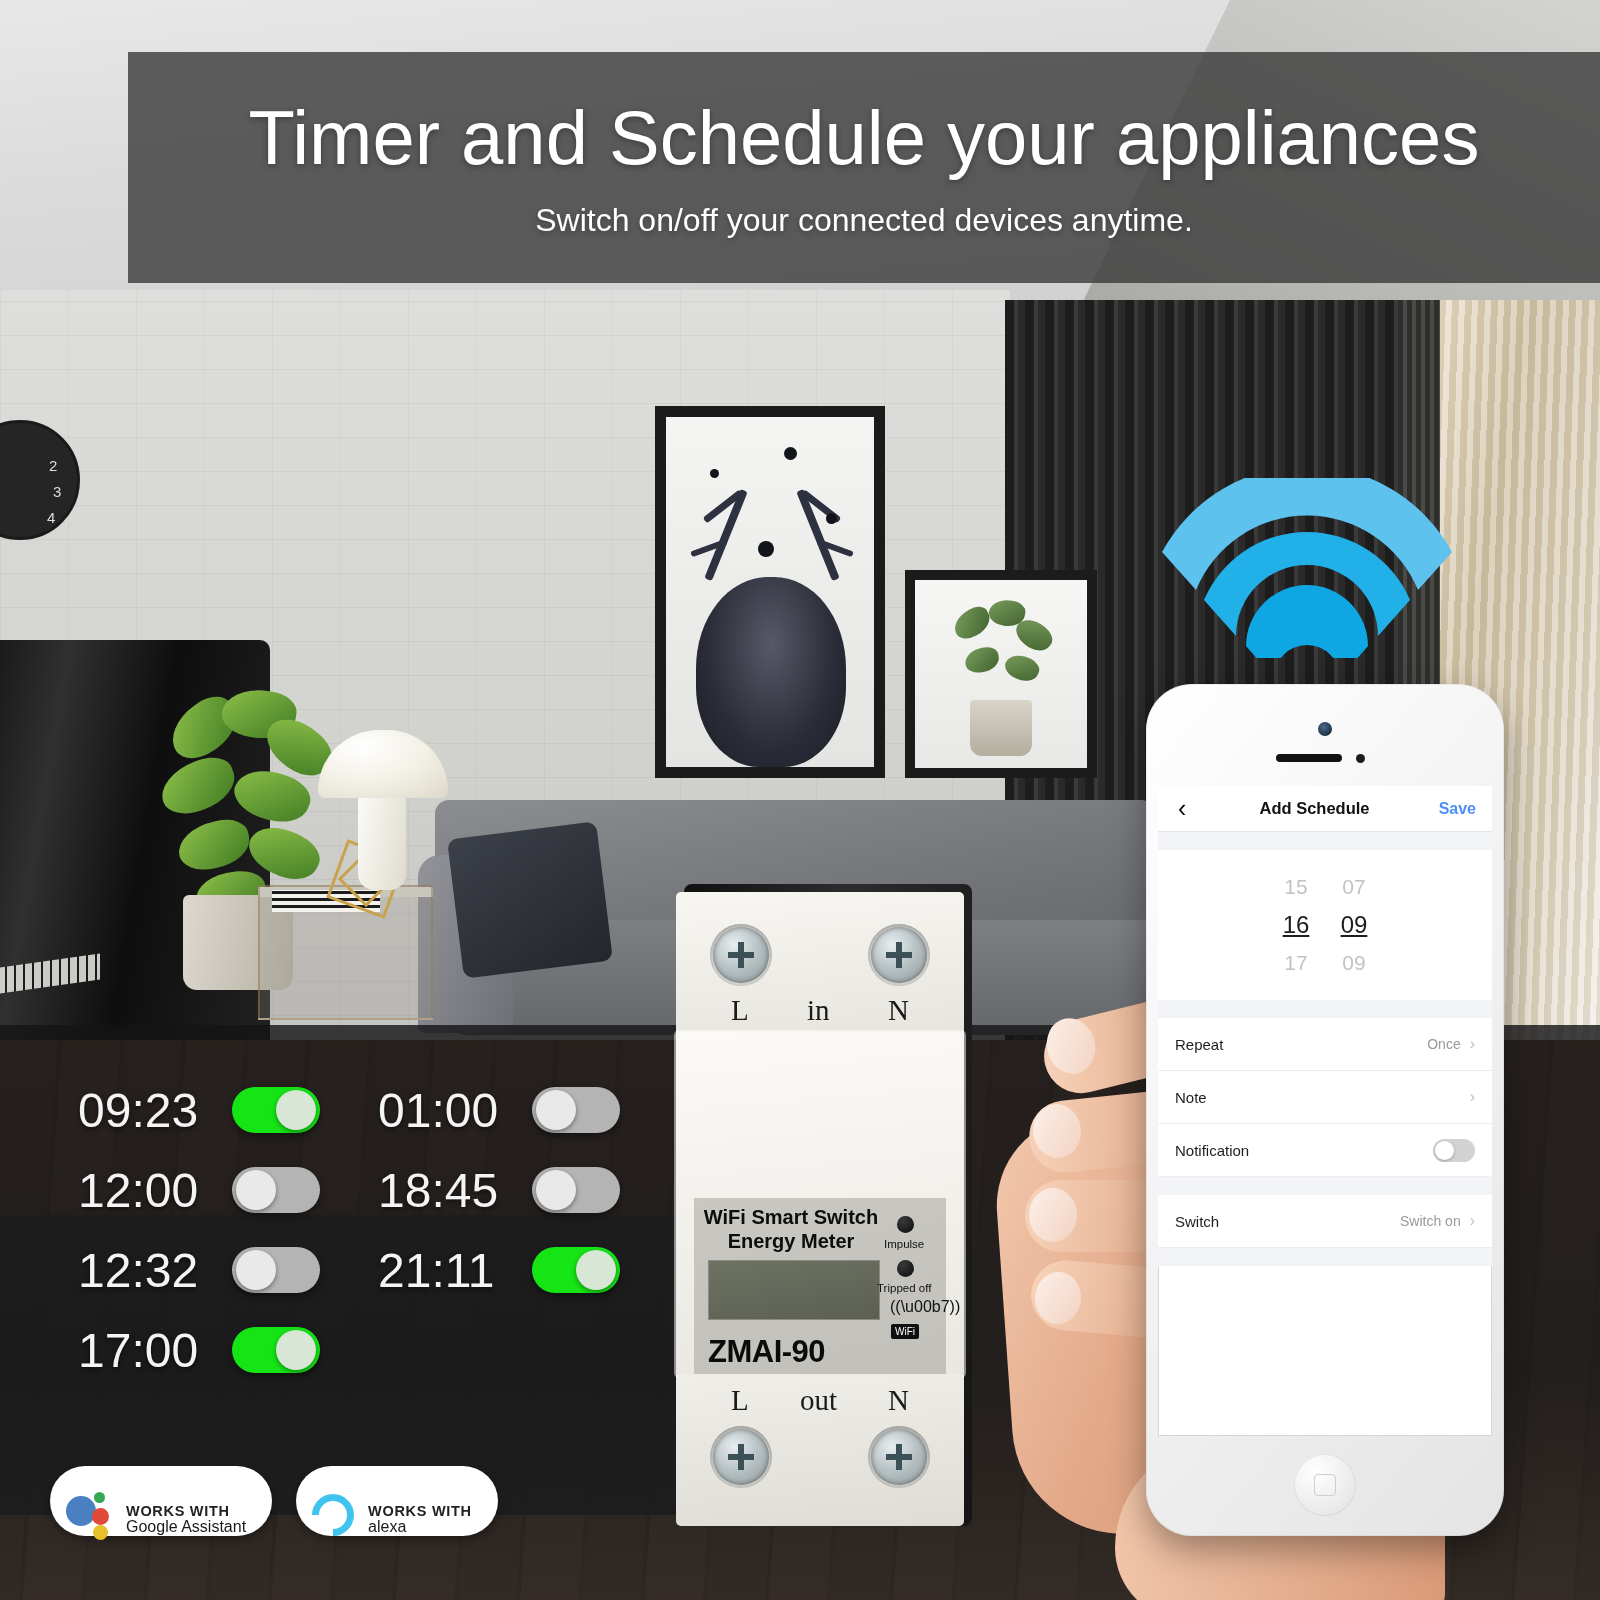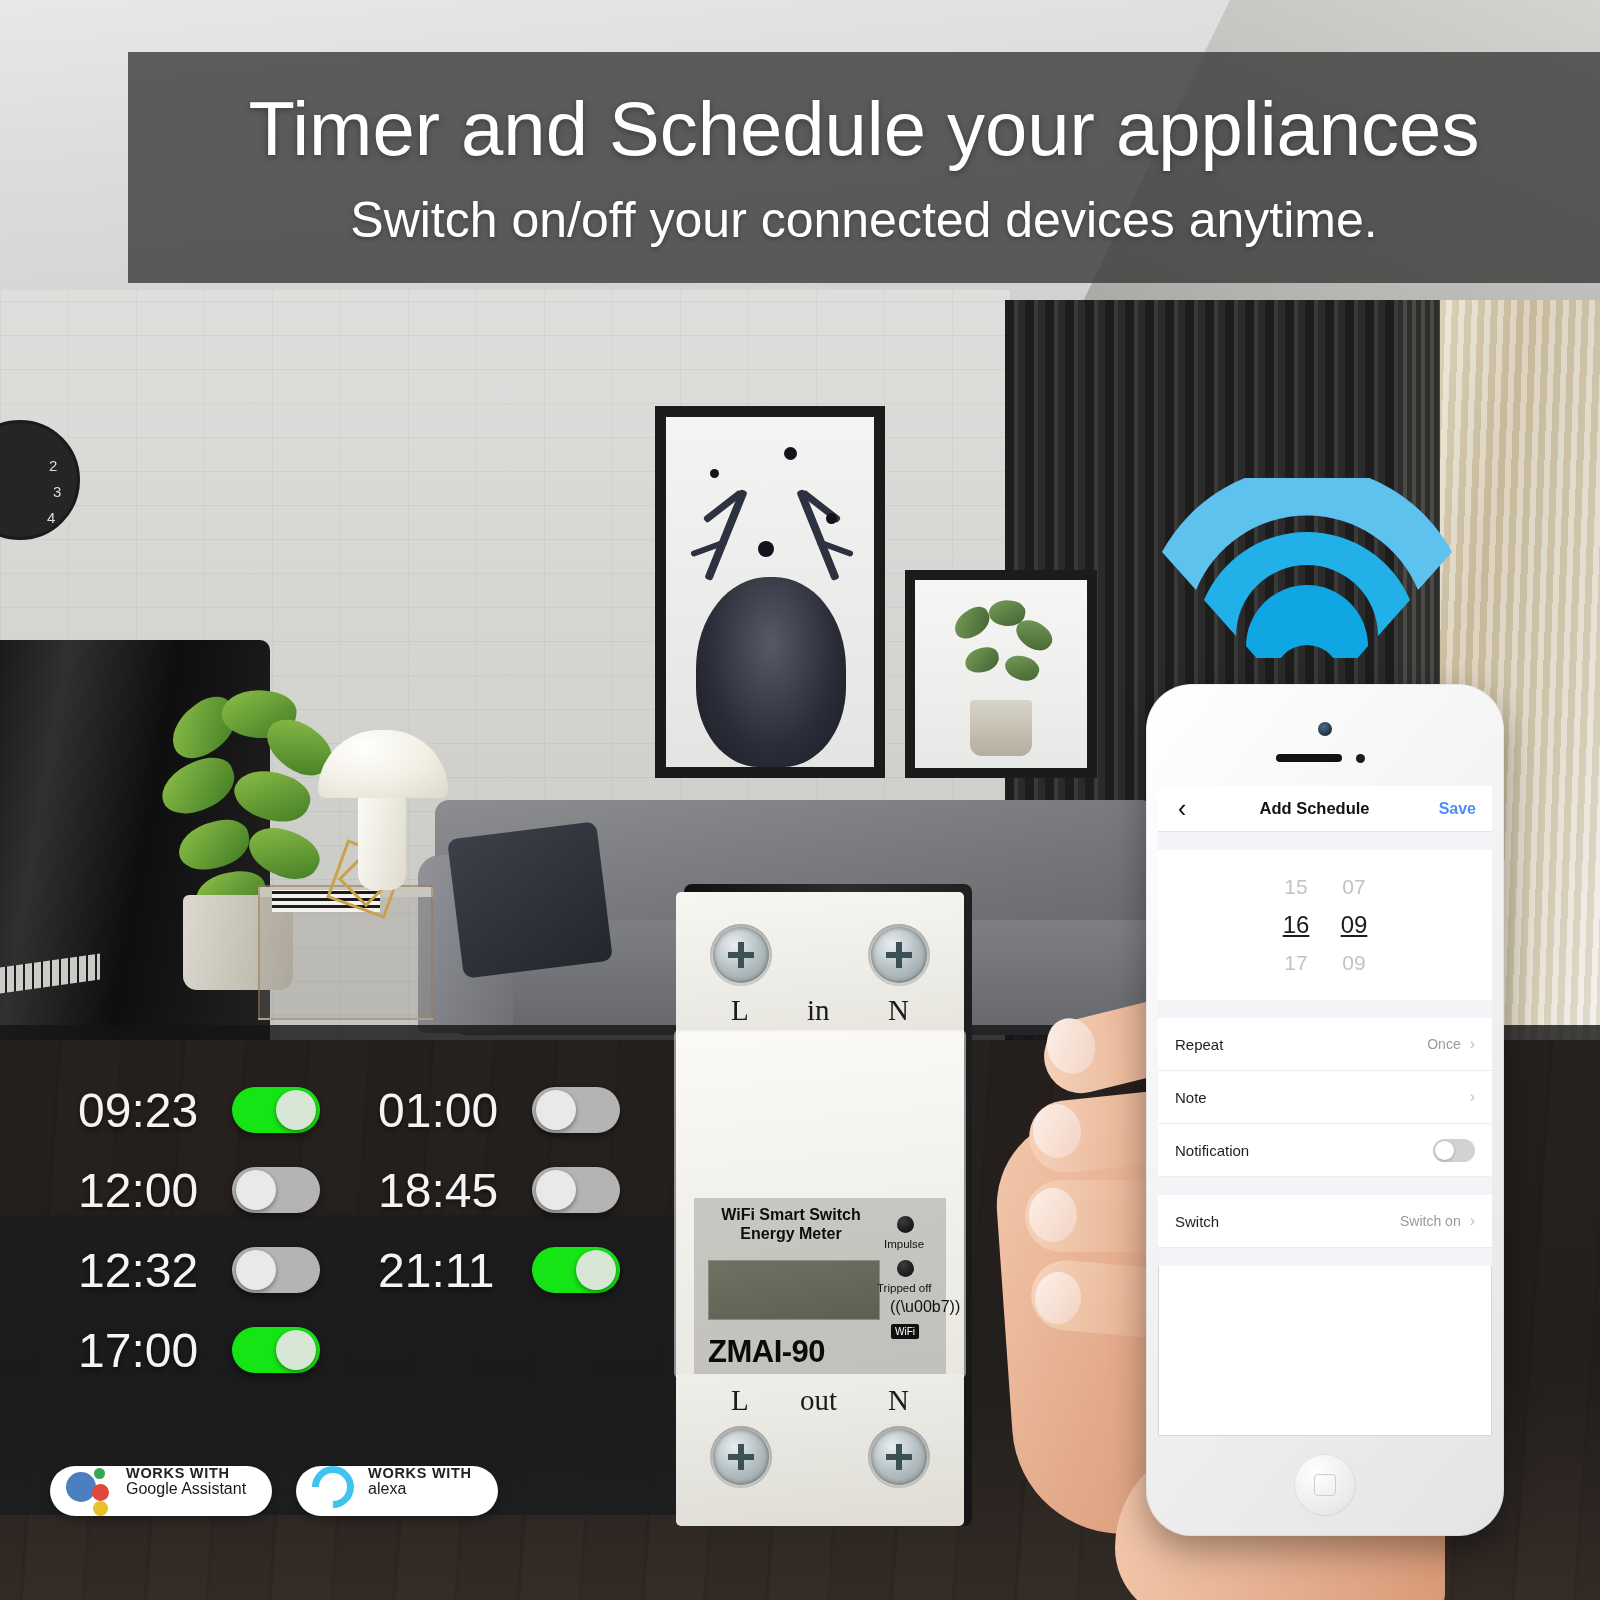--- a/index.html
+++ b/index.html
@@ -156,21 +156,21 @@
   #banner {
     position: absolute; left: 128px; top: 52px; width: 1472px; height: 231px;
     background: rgba(58,58,58,0.80);
     display: flex; flex-direction: column; align-items: center; justify-content: center;
   }
   #banner h1 {
     font-size: 76px; font-weight: 400; color: #ffffff; letter-spacing: 0px;
     line-height: 1; text-shadow: 0 2px 6px rgba(0,0,0,0.35);
   }
   #banner h2 {
-    font-size: 50px; font-weight: 400; color: #ffffff; margin-top: 28px;
+    font-size: 32px; font-weight: 400; color: #ffffff; margin-top: 28px;
     line-height: 1; text-shadow: 0 2px 5px rgba(0,0,0,0.3);
   }
 
   
   #wifi-waves { position: absolute; left: 1152px; top: 478px; width: 310px; height: 180px; }
   #wifi-waves svg { width: 100%; height: 100%; }
 
   
   #schedule-grid {
     position: absolute; left: 78px; top: 1070px; width: 580px; height: 320px;
@@ -217,21 +217,21 @@
     position: absolute; left: 0px; top: 490px; width: 288px; height: 152px;
     background: linear-gradient(175deg, #efeee9, #dedcd5);
     border-radius: 0 0 5px 5px;
   }
   .dev-face {
     position: absolute; left: 18px; top: 166px; width: 252px; height: 310px;
     background: linear-gradient(170deg, #c8c7c2 0%, #bdbcb6 100%);
   }
   .dev-title {
     position: absolute; left: 8px; top: 8px; width: 178px;
-    text-align: center; font-size: 16px; font-weight: 700; color: #0d0d0d;
+    text-align: center; font-size: 20px; font-weight: 700; color: #0d0d0d;
     line-height: 1.18;
   }
   .lcd {
     position: absolute; left: 14px; top: 62px; width: 172px; height: 60px;
     background: linear-gradient(170deg, #6e7263, #5c6052);
     border: 1px solid #8b8b82;
   }
   .dev-model {
     position: absolute; left: 14px; top: 136px;
     font-size: 31px; font-weight: 700; color: #0b0b0b; letter-spacing: -0.5px;
@@ -349,22 +349,22 @@
     width: 42px; height: 23px; border-radius: 14px; background: #d2d2d2; position: relative;
   }
   .mini-toggle .mk {
     position: absolute; left: 2px; top: 2px; width: 19px; height: 19px;
     border-radius: 50%; background: #fff; box-shadow: 0 1px 3px rgba(0,0,0,.25);
   }
 
   
   #badges { position: absolute; left: 50px; top: 1466px; display: flex; gap: 24px; }
   .badge {
-    height: 50px; background: #ffffff; border-radius: 36px;
-    display: flex; align-items: flex-start; padding: 0 26px 0 16px; gap: 14px;
+    height: 70px; background: #ffffff; border-radius: 36px;
+    display: flex; align-items: flex-end; padding: 0 26px 0 16px; gap: 14px;
     box-shadow: 0 3px 10px rgba(0,0,0,.35);
   }
   .badge-text { display:flex; flex-direction: column; line-height: 1.05; }
   .badge-top { font-size: 14.5px; color: #222; letter-spacing: 0.7px; font-weight: 600; }
   .badge-main { font-size: 16px; color: #1a1a1a; font-weight: 400; }
   .ga-logo { position: relative; width: 46px; height: 46px; }
   .ga-logo i { position: absolute; border-radius: 50%; display:block; }
   .alexa-ring {
     width: 42px; height: 42px; border-radius: 50%;
     border: 7px solid #3fc3ef; border-bottom-color: transparent;

